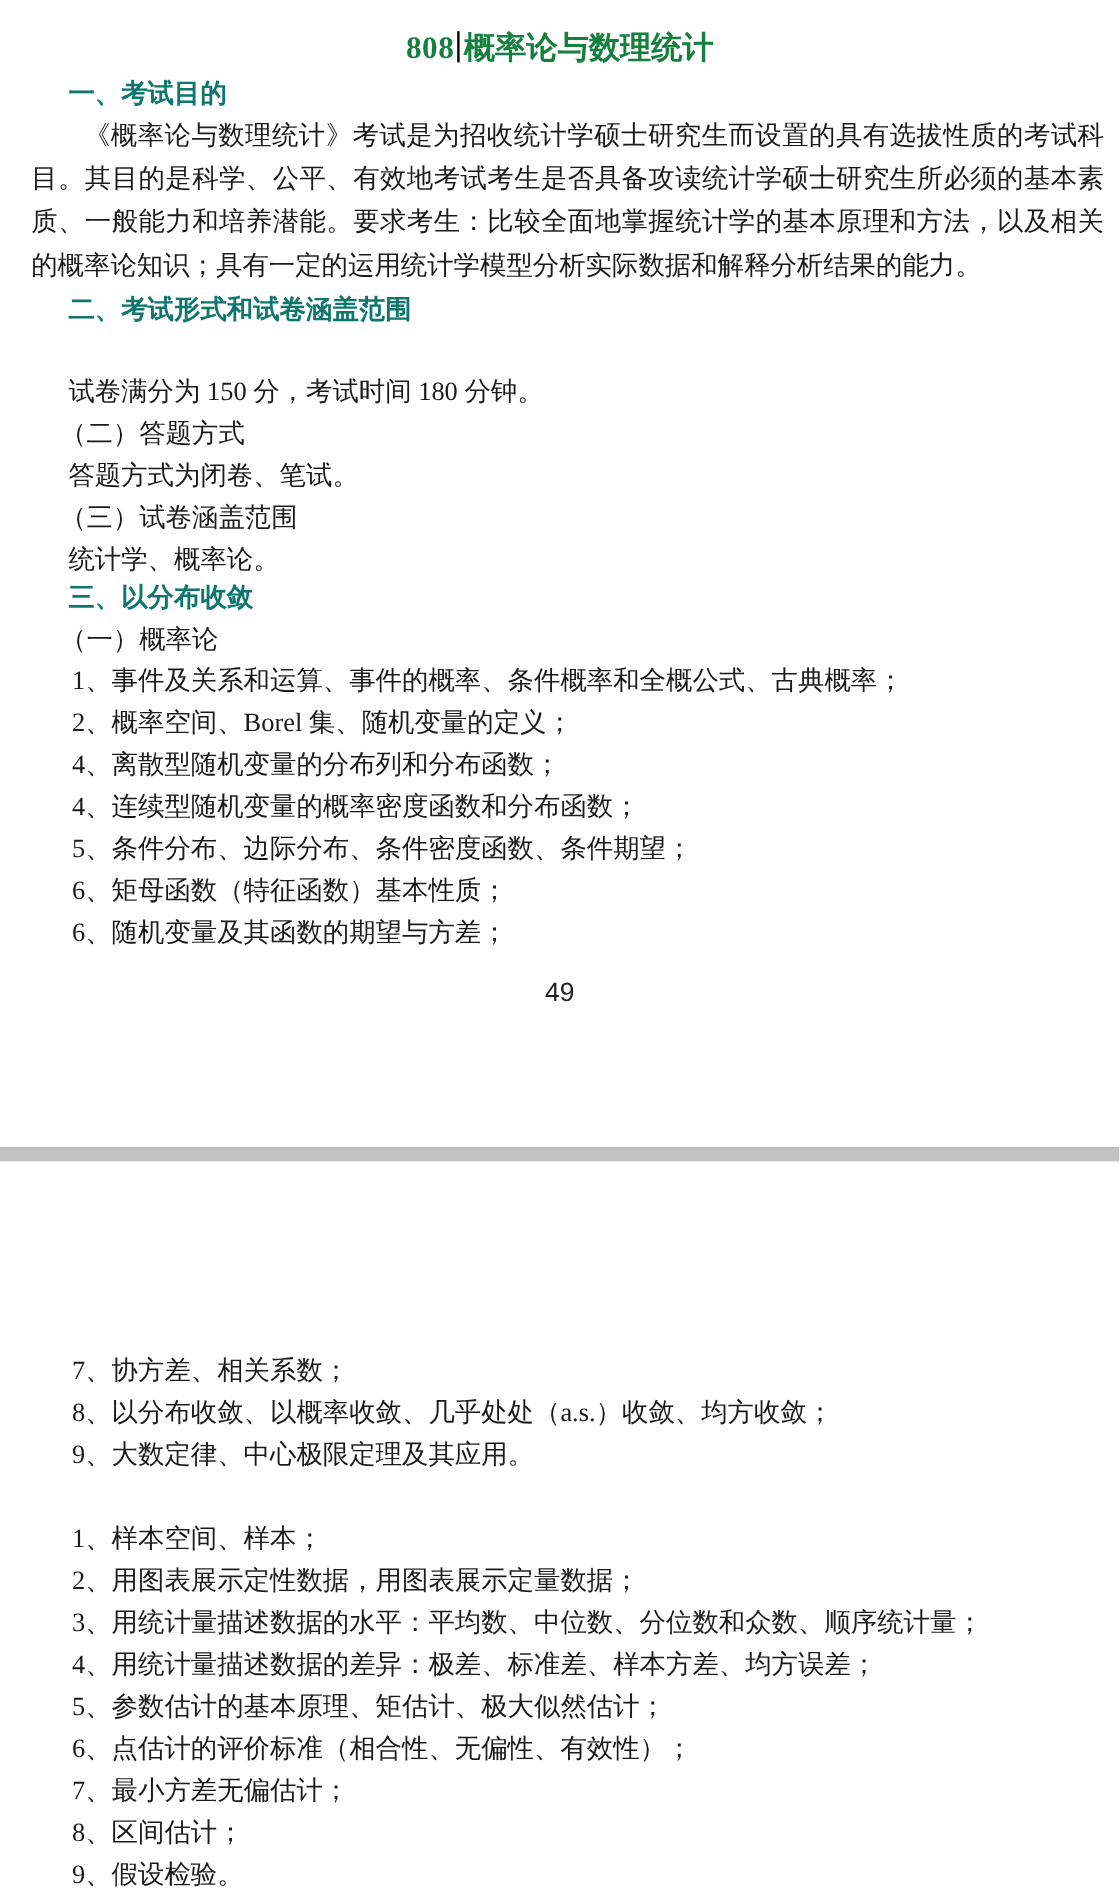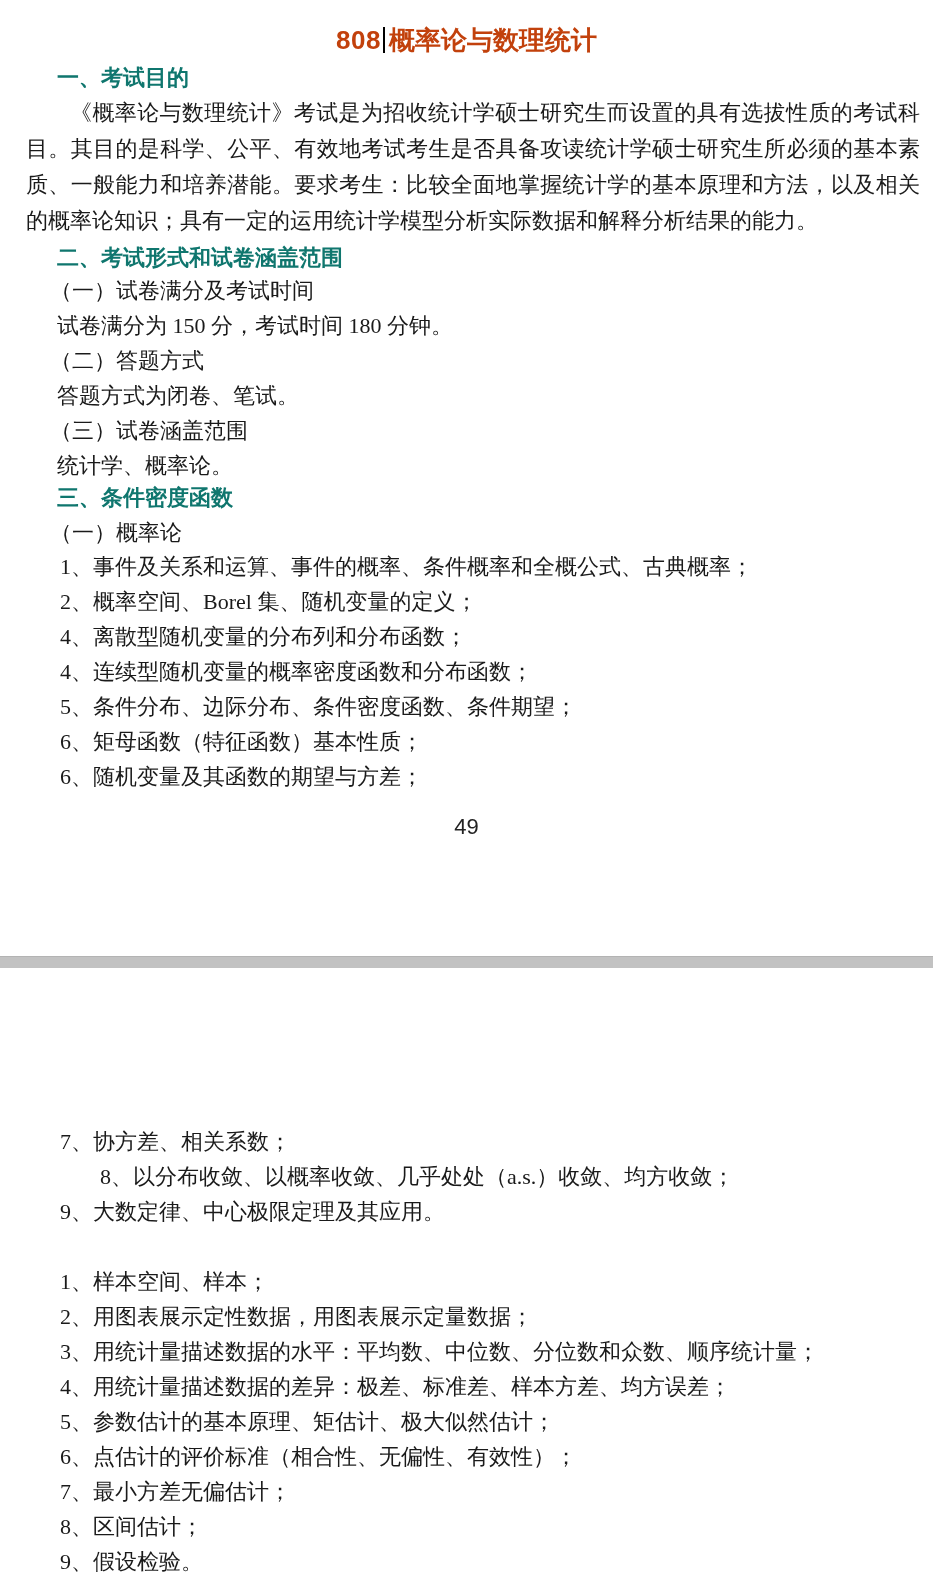--- a/index.html
+++ b/index.html
@@ -8,21 +8,21 @@
     font-family:"Liberation Serif", serif;color:#1a1a1a;
   }
   .top-edge{position:absolute;top:0;left:0;right:0;height:2px;background:#f3f3f3;}
   .page{position:absolute;left:0;right:0;background:#ffffff;}
   .page1{top:0;height:956px;}
   .divider{position:absolute;top:956px;left:0;right:0;height:12px;background:#c2c2c2;border-top:1px solid #b3b3b3;box-sizing:border-box;}
   .page2{top:968px;height:610px;}
   .row{position:absolute;left:0;right:0;height:28px;line-height:28px;font-size:22px;white-space:nowrap;}
   .t-title{
     height:32px;line-height:32px;text-align:center;
-    font-family:Liberation Sans, sans-serif;font-weight:700;font-size:26px;color:#c2410c;
+    font-family:Liberation Serif, serif;font-weight:700;font-size:26px;color:#15803d;
   }
   .t-title .code{letter-spacing:0.5px;}
   .vbar{display:inline-block;width:2px;height:26px;background:#000;margin:0 4px 0 2px;vertical-align:-4px;}
   .t-h2{
     padding-left:57px;font-family:"Liberation Sans", sans-serif;font-weight:700;font-size:22px;color:#0f766e;
   }
   .t-sub{padding-left:50px;}
   .t-stmt{padding-left:57px;}
   .t-item{padding-left:60px;}
   .t-para{padding-left:26px;padding-right:13px;white-space:normal;}
@@ -45,47 +45,46 @@
 
     <div class="row t-h2" style="top: 64px;">一、考试目的</div>
 
     <div class="row t-para just ind" style="top: 99px;">《概率论与数理统计》考试是为招收统计学硕士研究生而设置的具有选拔性质的考试科</div>
     <div class="row t-para just" style="top: 135px;">目。其目的是科学、公平、有效地考试考生是否具备攻读统计学硕士研究生所必须的基本素</div>
     <div class="row t-para just" style="top: 171px;">质、一般能力和培养潜能。要求考生：比较全面地掌握统计学的基本原理和方法，以及相关</div>
     <div class="row t-para" style="top: 207px;">的概率论知识；具有一定的运用统计学模型分析实际数据和解释分析结果的能力。</div>
 
     <div class="row t-h2" style="top: 244px;">二、考试形式和试卷涵盖范围</div>
 
-    <div class="row t-sub" style="top: 277px;">（一）试卷满分及考试时间</div>
     <div class="row t-stmt" style="top: 312px;">试卷满分为 150 分，考试时间 180 分钟。</div>
     <div class="row t-sub" style="top: 347px;">（二）答题方式</div>
     <div class="row t-stmt" style="top: 382px;">答题方式为闭卷、笔试。</div>
     <div class="row t-sub" style="top: 417px;">（三）试卷涵盖范围</div>
     <div class="row t-stmt" style="top: 452px;">统计学、概率论。</div>
 
-    <div class="row t-h2" style="top: 484px;">三、条件密度函数</div>
+    <div class="row t-h2" style="top: 484px;">三、以分布收敛</div>
 
     <div class="row t-sub" style="top: 519px;">（一）概率论</div>
 
     <div class="row t-item" style="top: 553px;">1、事件及关系和运算、事件的概率、条件概率和全概公式、古典概率；</div>
     <div class="row t-item" style="top: 588px;">2、概率空间、Borel 集、随机变量的定义；</div>
     <div class="row t-item" style="top: 623px;">4、离散型随机变量的分布列和分布函数；</div>
     <div class="row t-item" style="top: 658px;">4、连续型随机变量的概率密度函数和分布函数；</div>
     <div class="row t-item" style="top: 693px;">5、条件分布、边际分布、条件密度函数、条件期望；</div>
     <div class="row t-item" style="top: 728px;">6、矩母函数（特征函数）基本性质；</div>
     <div class="row t-item" style="top: 763px;">6、随机变量及其函数的期望与方差；</div>
 
     <div class="row t-pageno" style="top: 813px;">49</div>
   </div>
 
   <div class="divider"></div>
 
   <div class="page page2">
     <div class="row t-item" style="top: 160px;">7、协方差、相关系数；</div>
-    <div class="row t-item" style="top: 195px; margin-left: 40px;">8、以分布收敛、以概率收敛、几乎处处（a.s.）收敛、均方收敛；</div>
+    <div class="row t-item" style="top: 195px;">8、以分布收敛、以概率收敛、几乎处处（a.s.）收敛、均方收敛；</div>
     <div class="row t-item" style="top: 230px;">9、大数定律、中心极限定理及其应用。</div>
 
 
     <div class="row t-item" style="top: 300px;">1、样本空间、样本；</div>
     <div class="row t-item" style="top: 335px;">2、用图表展示定性数据，用图表展示定量数据；</div>
     <div class="row t-item" style="top: 370px;">3、用统计量描述数据的水平：平均数、中位数、分位数和众数、顺序统计量；</div>
     <div class="row t-item" style="top: 405px;">4、用统计量描述数据的差异：极差、标准差、样本方差、均方误差；</div>
     <div class="row t-item" style="top: 440px;">5、参数估计的基本原理、矩估计、极大似然估计；</div>
     <div class="row t-item" style="top: 475px;">6、点估计的评价标准（相合性、无偏性、有效性）；</div>
     <div class="row t-item" style="top: 510px;">7、最小方差无偏估计；</div>

